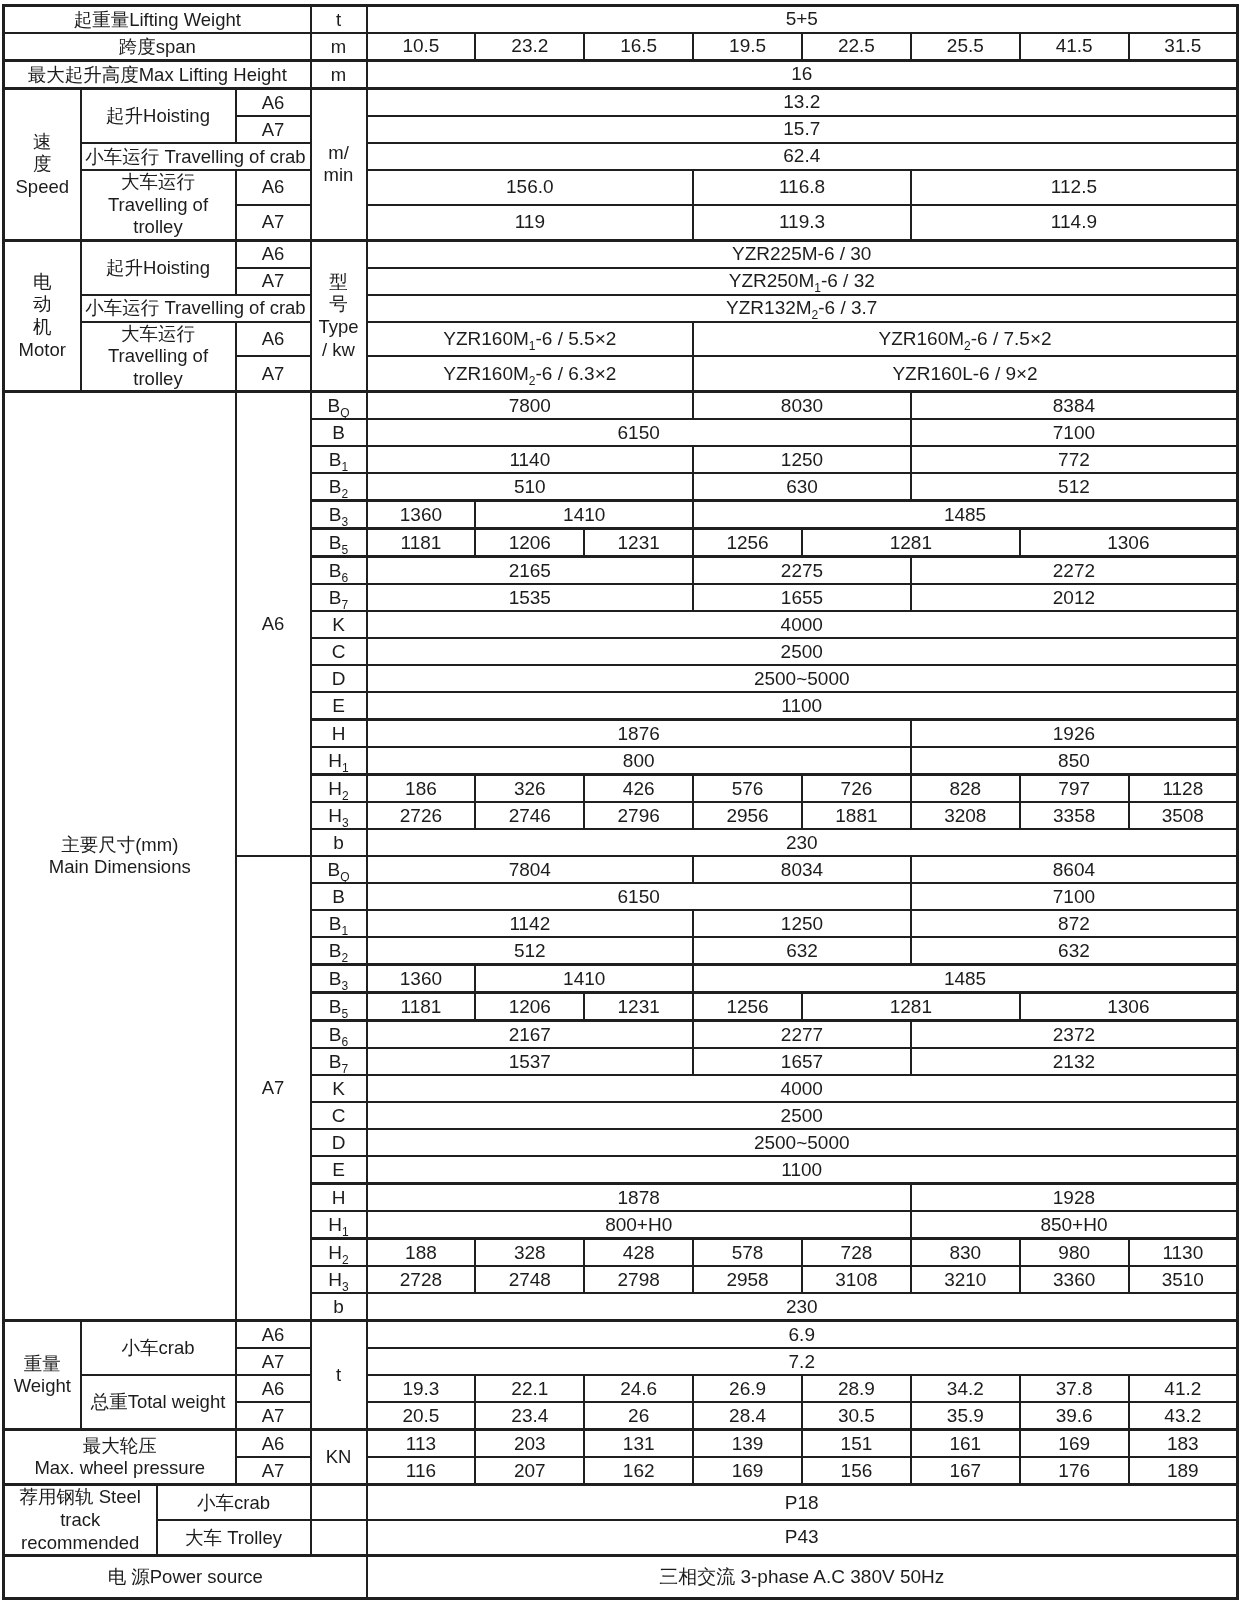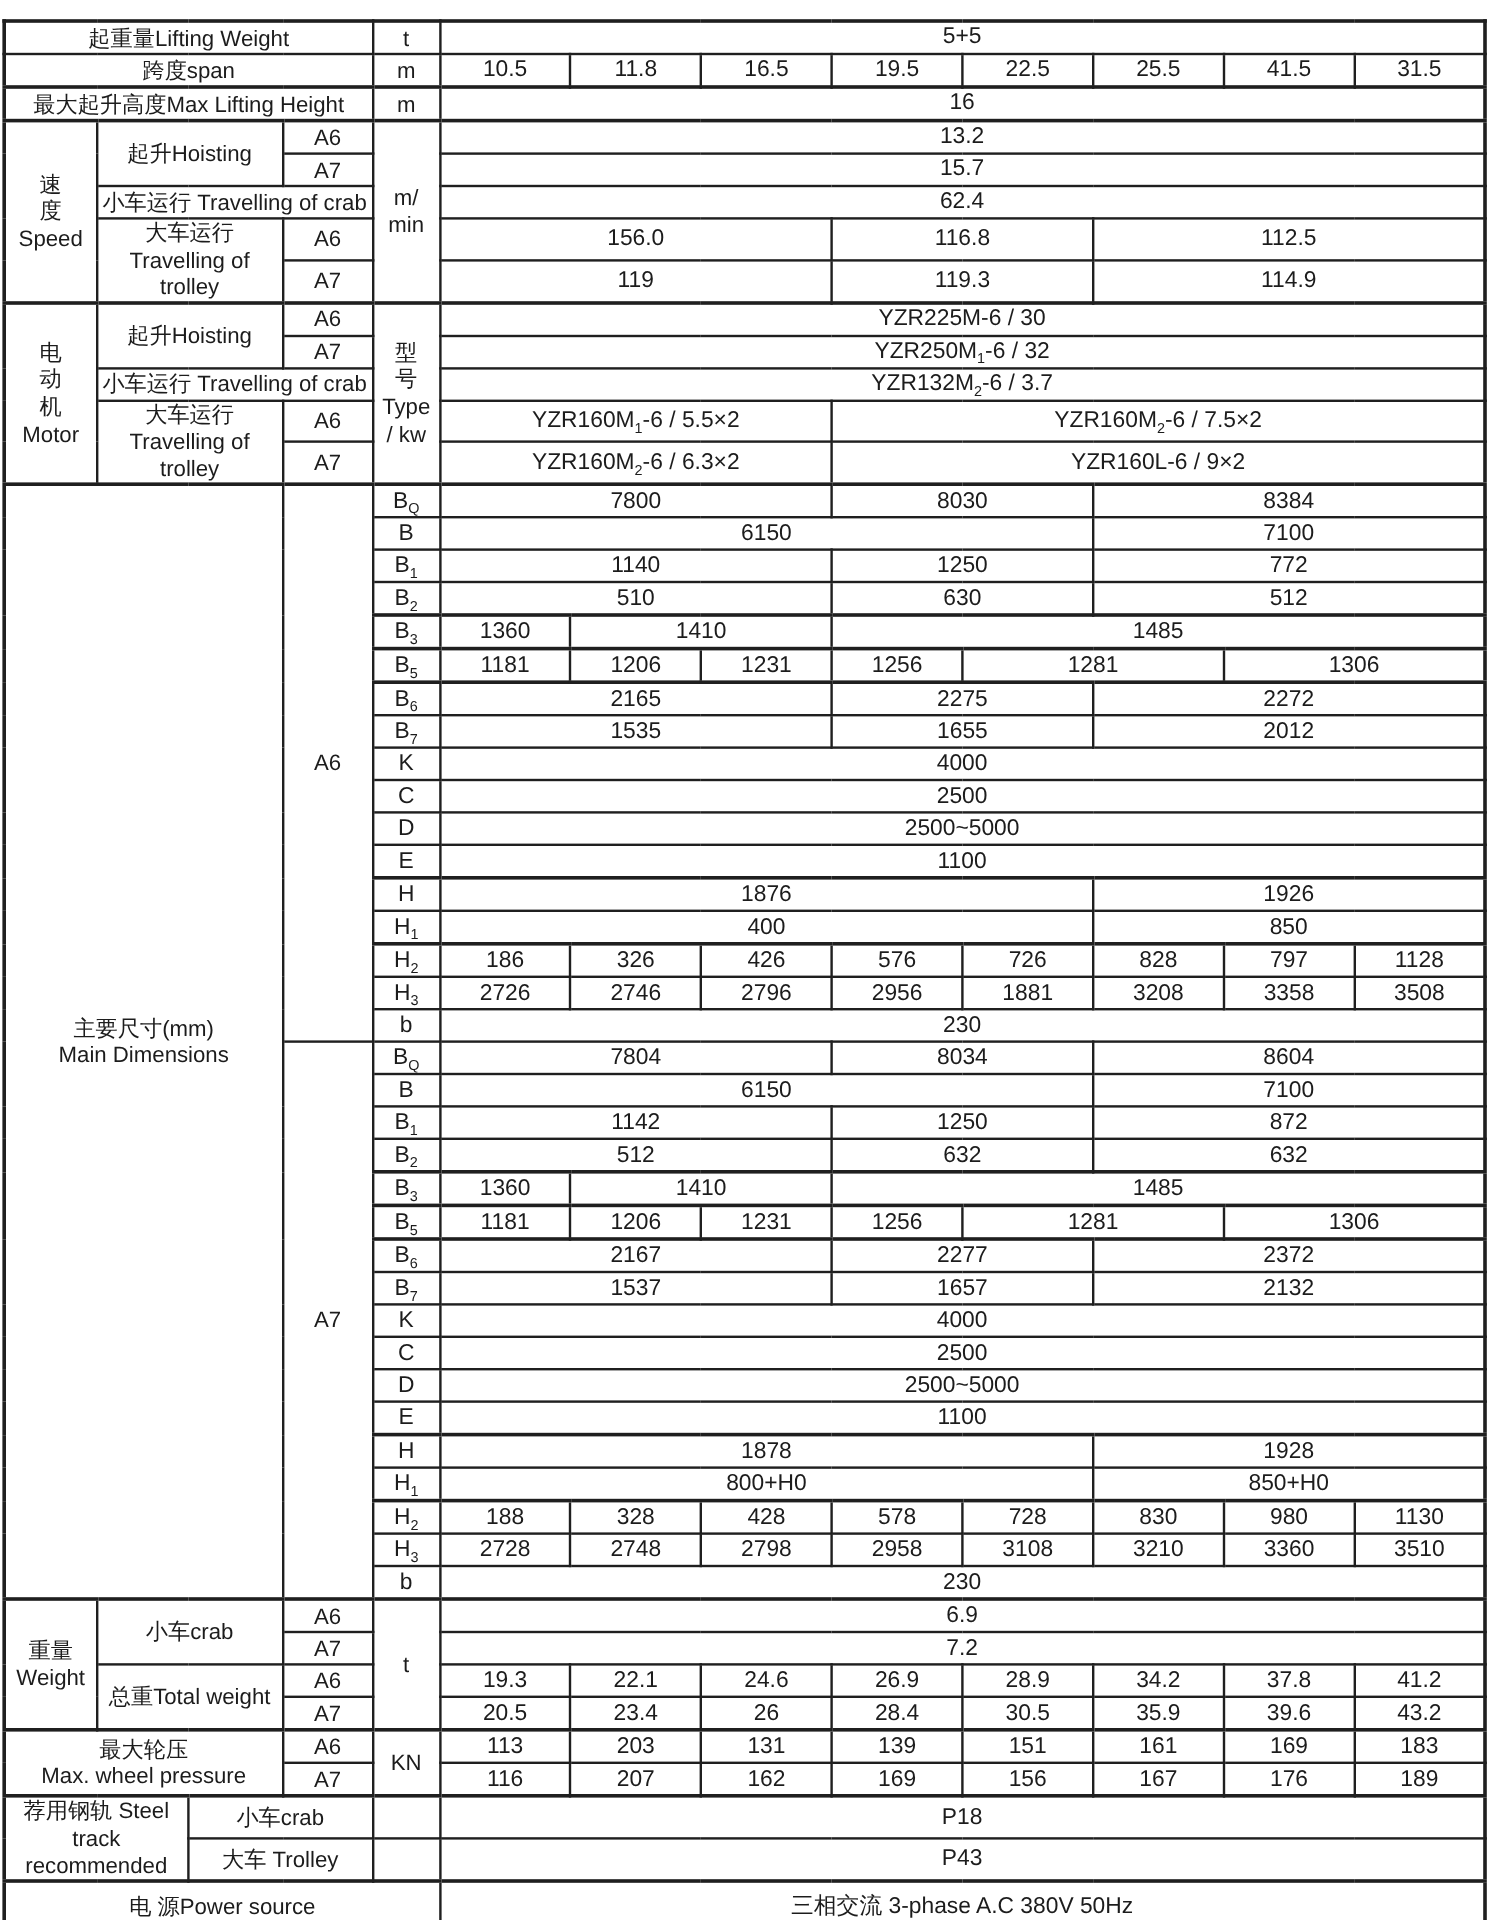--- a/index.html
+++ b/index.html
@@ -4,21 +4,21 @@
 <style>
   html, body { margin: 0; padding: 0; background: #ffffff; }
   body {
     width: 1241px; height: 1600px; overflow: hidden;
     font-family: "Liberation Sans", "DejaVu Sans", sans-serif;
     color: #1c1c1c;
   }
   .page {
     width: 1241px; height: 1192px;
     box-sizing: border-box;
-    padding: 16px 2px 4px 2px;
+    padding: 4px 2px 4px 2px;
     background: #fff;
   }
   table.spec {
     border-collapse: collapse;
     table-layout: fixed;
     width: 1237px;
     height: 1592px;
     border: 3px solid #1f1f1f;
   }
   td {
@@ -64,21 +64,21 @@
     <tbody>
         <tr>
           <td colspan="4" class="lbl">起重量Lifting Weight</td>
           <td class="unit">t</td>
           <td colspan="8">5+5</td>
         </tr>
         <tr>
           <td colspan="4" class="lbl">跨度span</td>
           <td class="unit">m</td>
           <td>10.5</td>
-          <td>11.8</td>
+          <td>23.2</td>
           <td>16.5</td>
           <td>19.5</td>
           <td>22.5</td>
           <td>25.5</td>
           <td>41.5</td>
           <td>31.5</td>
         </tr>
         <tr class="tk">
           <td colspan="4" class="lbl">最大起升高度Max Lifting Height</td>
           <td class="unit">m</td>
@@ -218,21 +218,21 @@
           <td class="dim">E</td>
           <td colspan="8">1100</td>
         </tr>
         <tr class="tk">
           <td class="dim">H</td>
           <td colspan="5">1876</td>
           <td colspan="3">1926</td>
         </tr>
         <tr>
           <td class="dim">H<sub>1</sub></td>
-          <td colspan="5">400</td>
+          <td colspan="5">800</td>
           <td colspan="3">850</td>
         </tr>
         <tr class="tk">
           <td class="dim">H<sub>2</sub></td>
           <td>186</td>
           <td>326</td>
           <td>426</td>
           <td>576</td>
           <td>726</td>
           <td>828</td>

